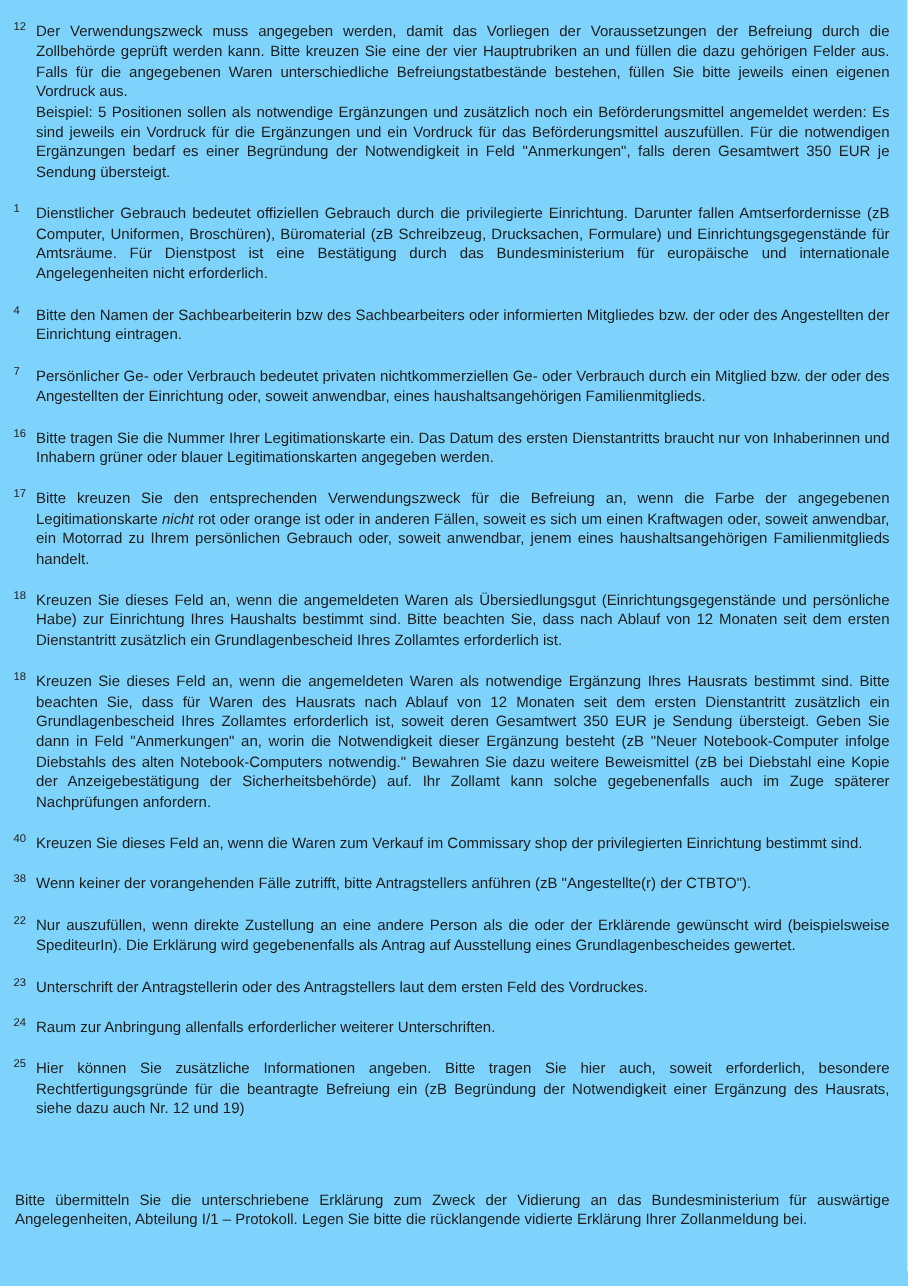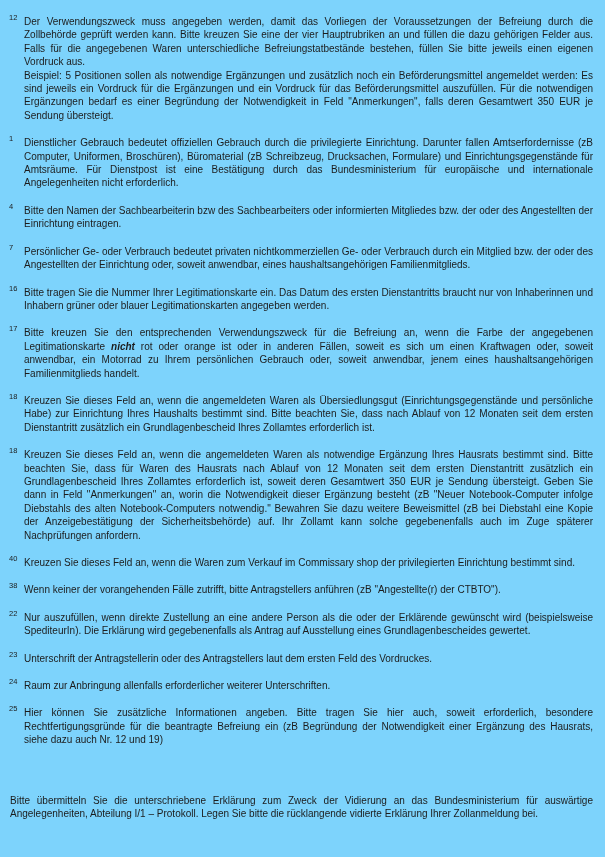--- a/index.html
+++ b/index.html
@@ -22,21 +22,21 @@
     text-align: justify;
   }
   .fn-num {
     position: absolute;
     left: 1px;
     top: -2px;
     font-size: 7.5px;
     line-height: 10px;
   }
   .fn-body { display: inline; }
-  .em-bold-italic { font-weight: bold; font-style: italic; }
+  .em-bold-italic { font-weight: normal; font-style: italic; }
   .closing {
     margin: 47px 0 0 0;
     padding-left: 2px;
     text-align: justify;
   }
 </style>
 </head>
 <body>
 
 <div class="page">

